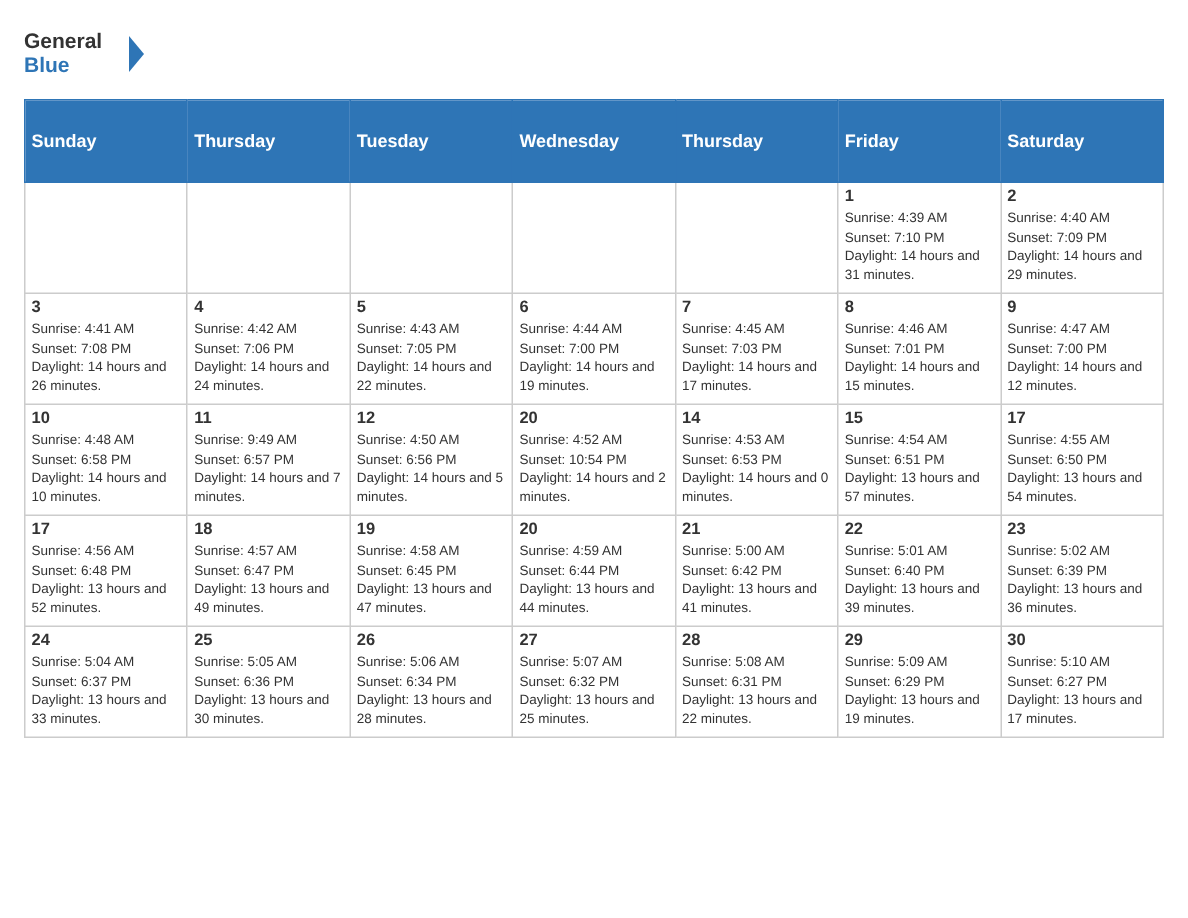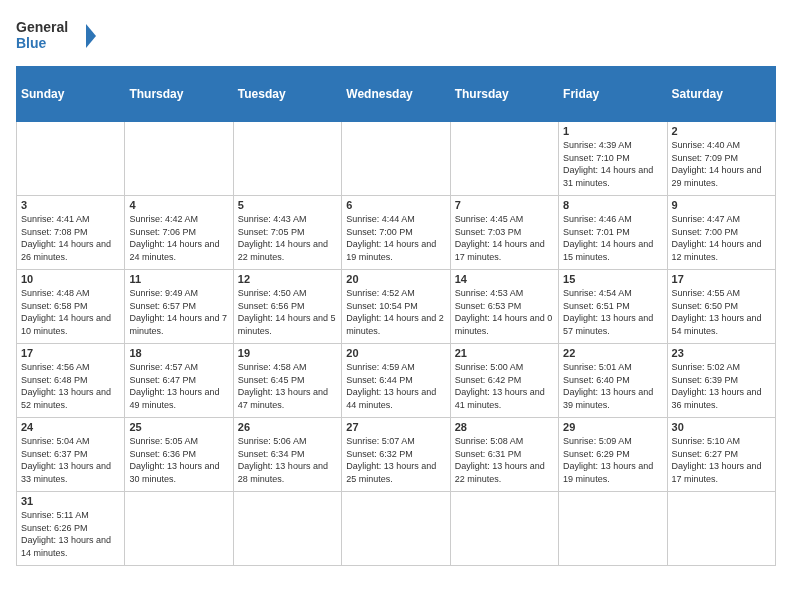--- a/index.html
+++ b/index.html
@@ -289,28 +289,14 @@
 Sunset: 6:29 PM
 Daylight: 13 hours and 19 minutes.</div>
         </td>
         <td>
           <span class="day-number">30</span>
           <div class="cell-content">Sunrise: 5:10 AM
 Sunset: 6:27 PM
 Daylight: 13 hours and 17 minutes.</div>
         </td>
       </tr>
-      <tr>
-        <td>
-          <span class="day-number">31</span>
-          <div class="cell-content">Sunrise: 5:11 AM
-Sunset: 6:26 PM
-Daylight: 13 hours and 14 minutes.</div>
-        </td>
-        <td class="empty-cell"></td>
-        <td class="empty-cell"></td>
-        <td class="empty-cell"></td>
-        <td class="empty-cell"></td>
-        <td class="empty-cell"></td>
-        <td class="empty-cell"></td>
-      </tr>
     </tbody>
 </table>
 
 </body></html>

